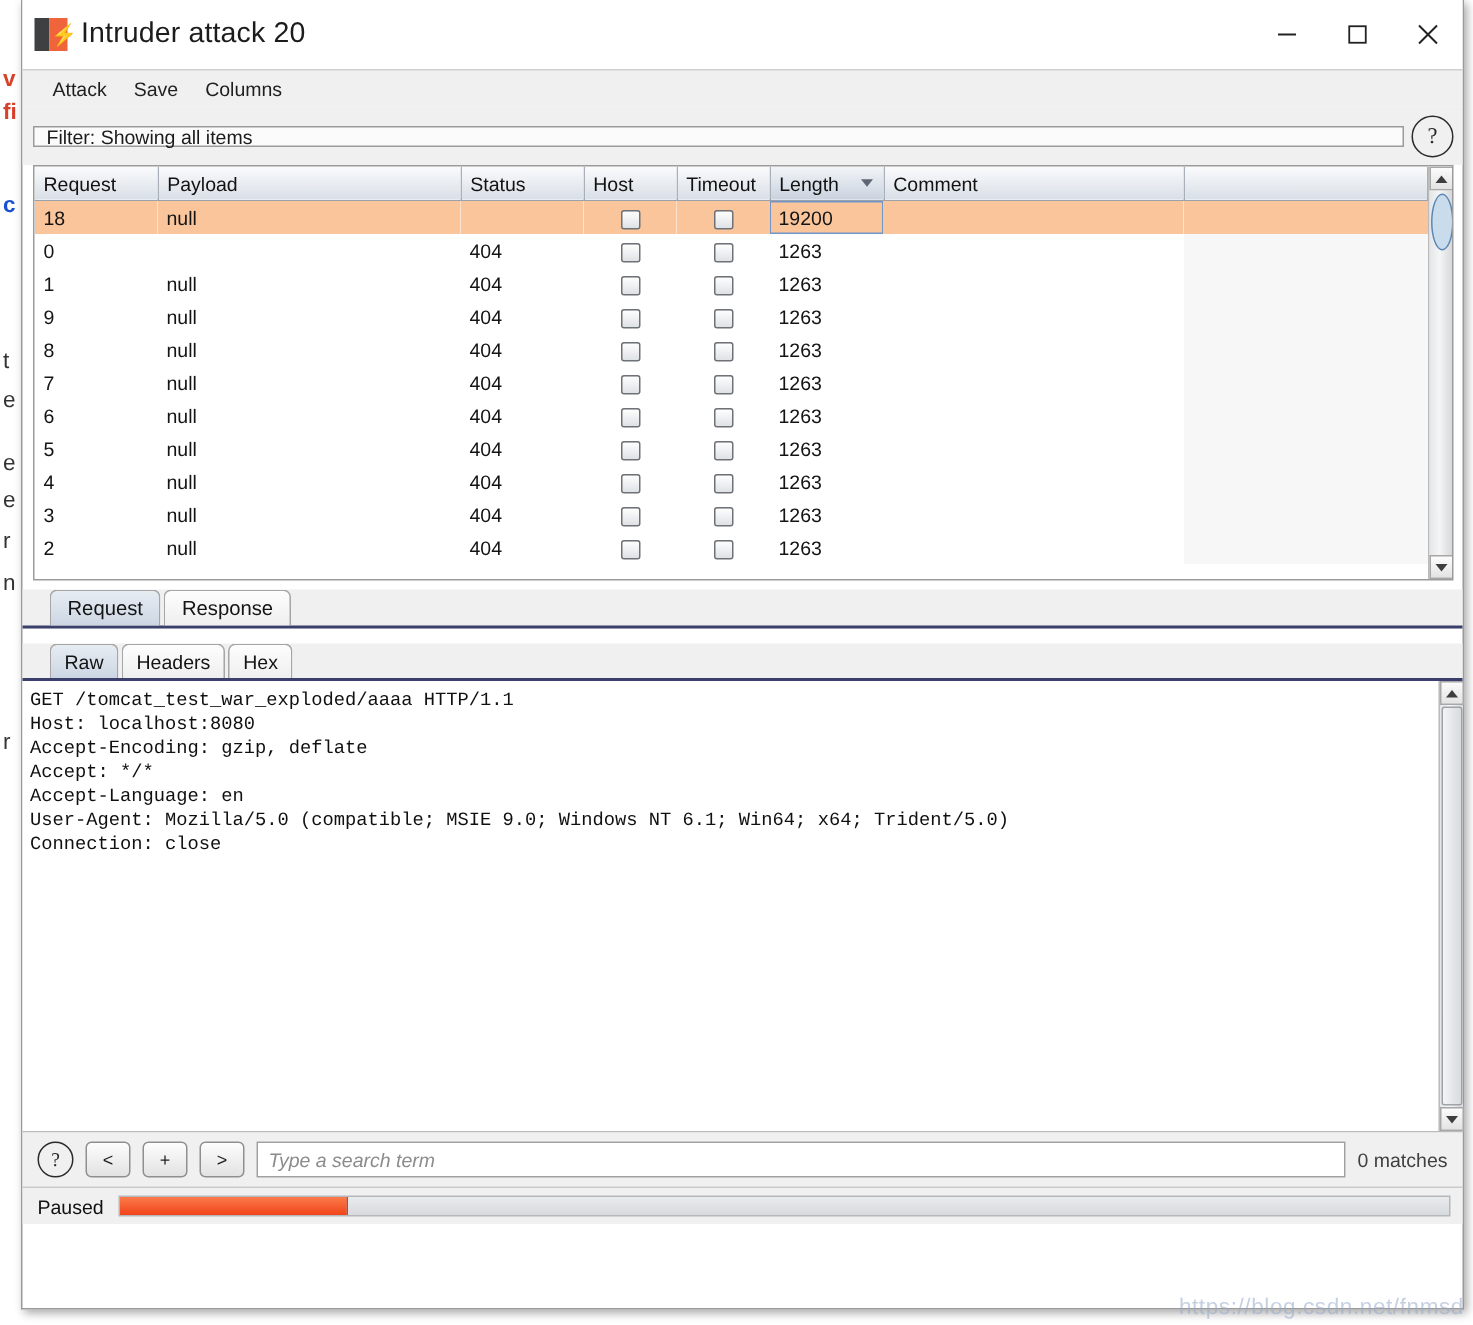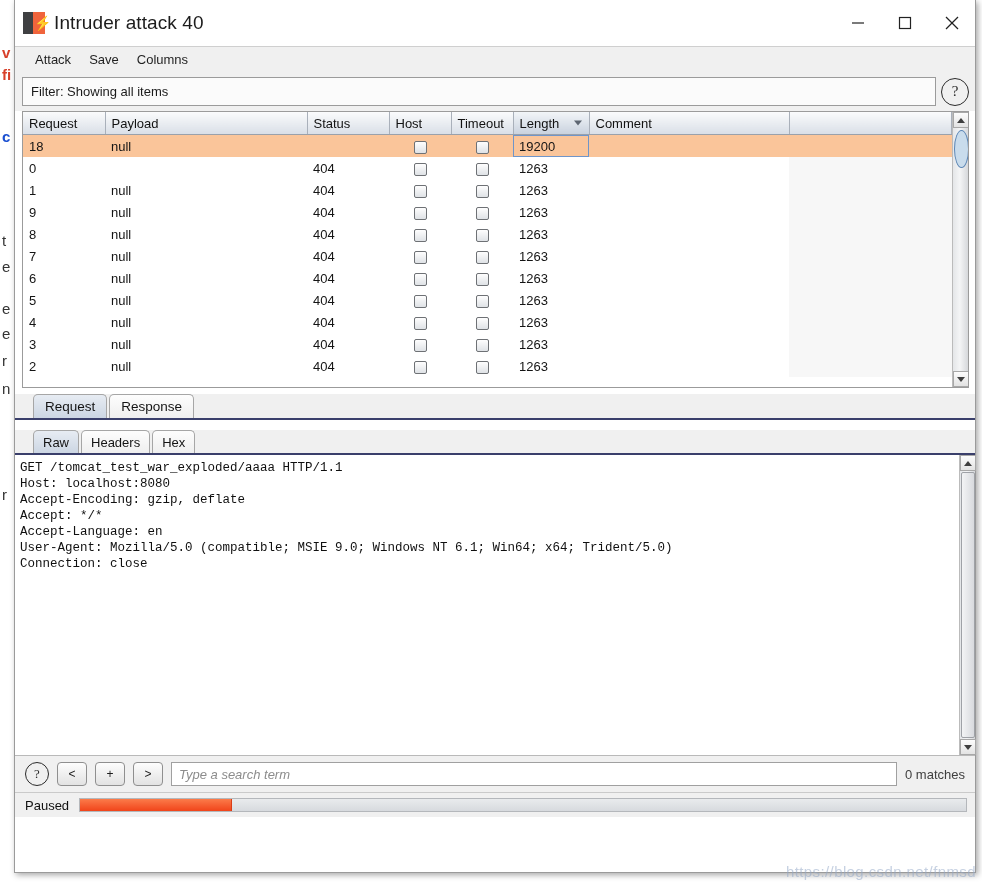--- a/index.html
+++ b/index.html
@@ -129,21 +129,21 @@
 
   
   .filterrow {
     display: flex; align-items: center;
     padding: 6px 6px 5px 7px;
     background: #f0f0f0;
     gap: 5px;
   }
   .filterbox {
     flex: 1;
-    height: 29px;
+    height: 14px;
     background: #fbfbfb;
     border: 1px solid #9b9b9b;
     display: flex; align-items: center;
     padding-left: 8px;
     font-size: 13px; color: #1b1b1b;
     box-sizing: border-box;
   }
   .qmark {
     width: 26px; height: 26px; border-radius: 50%;
     border: 1.6px solid #2b2b2b;
@@ -413,21 +413,21 @@
   </div>
 
   <div class="window">
 
     <div class="titlebar">
       <div class="app-icon">
         <div class="dark"></div>
           <div class="orange"></div>
         <div class="bolt">⚡</div>
       </div>
-      <div class="title-text">Intruder attack 40</div>
+      <div class="title-text">Intruder attack 20</div>
       <div class="winbtns">
         <div class="winbtn">
           <svg width="14" height="14" viewBox="0 0 14 14">
               <line x1="1" y1="7" x2="13" y2="7" stroke="#222" stroke-width="1.2"></line>
             </svg>
         </div>
         <div class="winbtn">
           <svg width="14" height="14" viewBox="0 0 14 14">
               <rect x="1.5" y="1.5" width="11" height="11" fill="none" stroke="#222" stroke-width="1.2"></rect>
             </svg>

